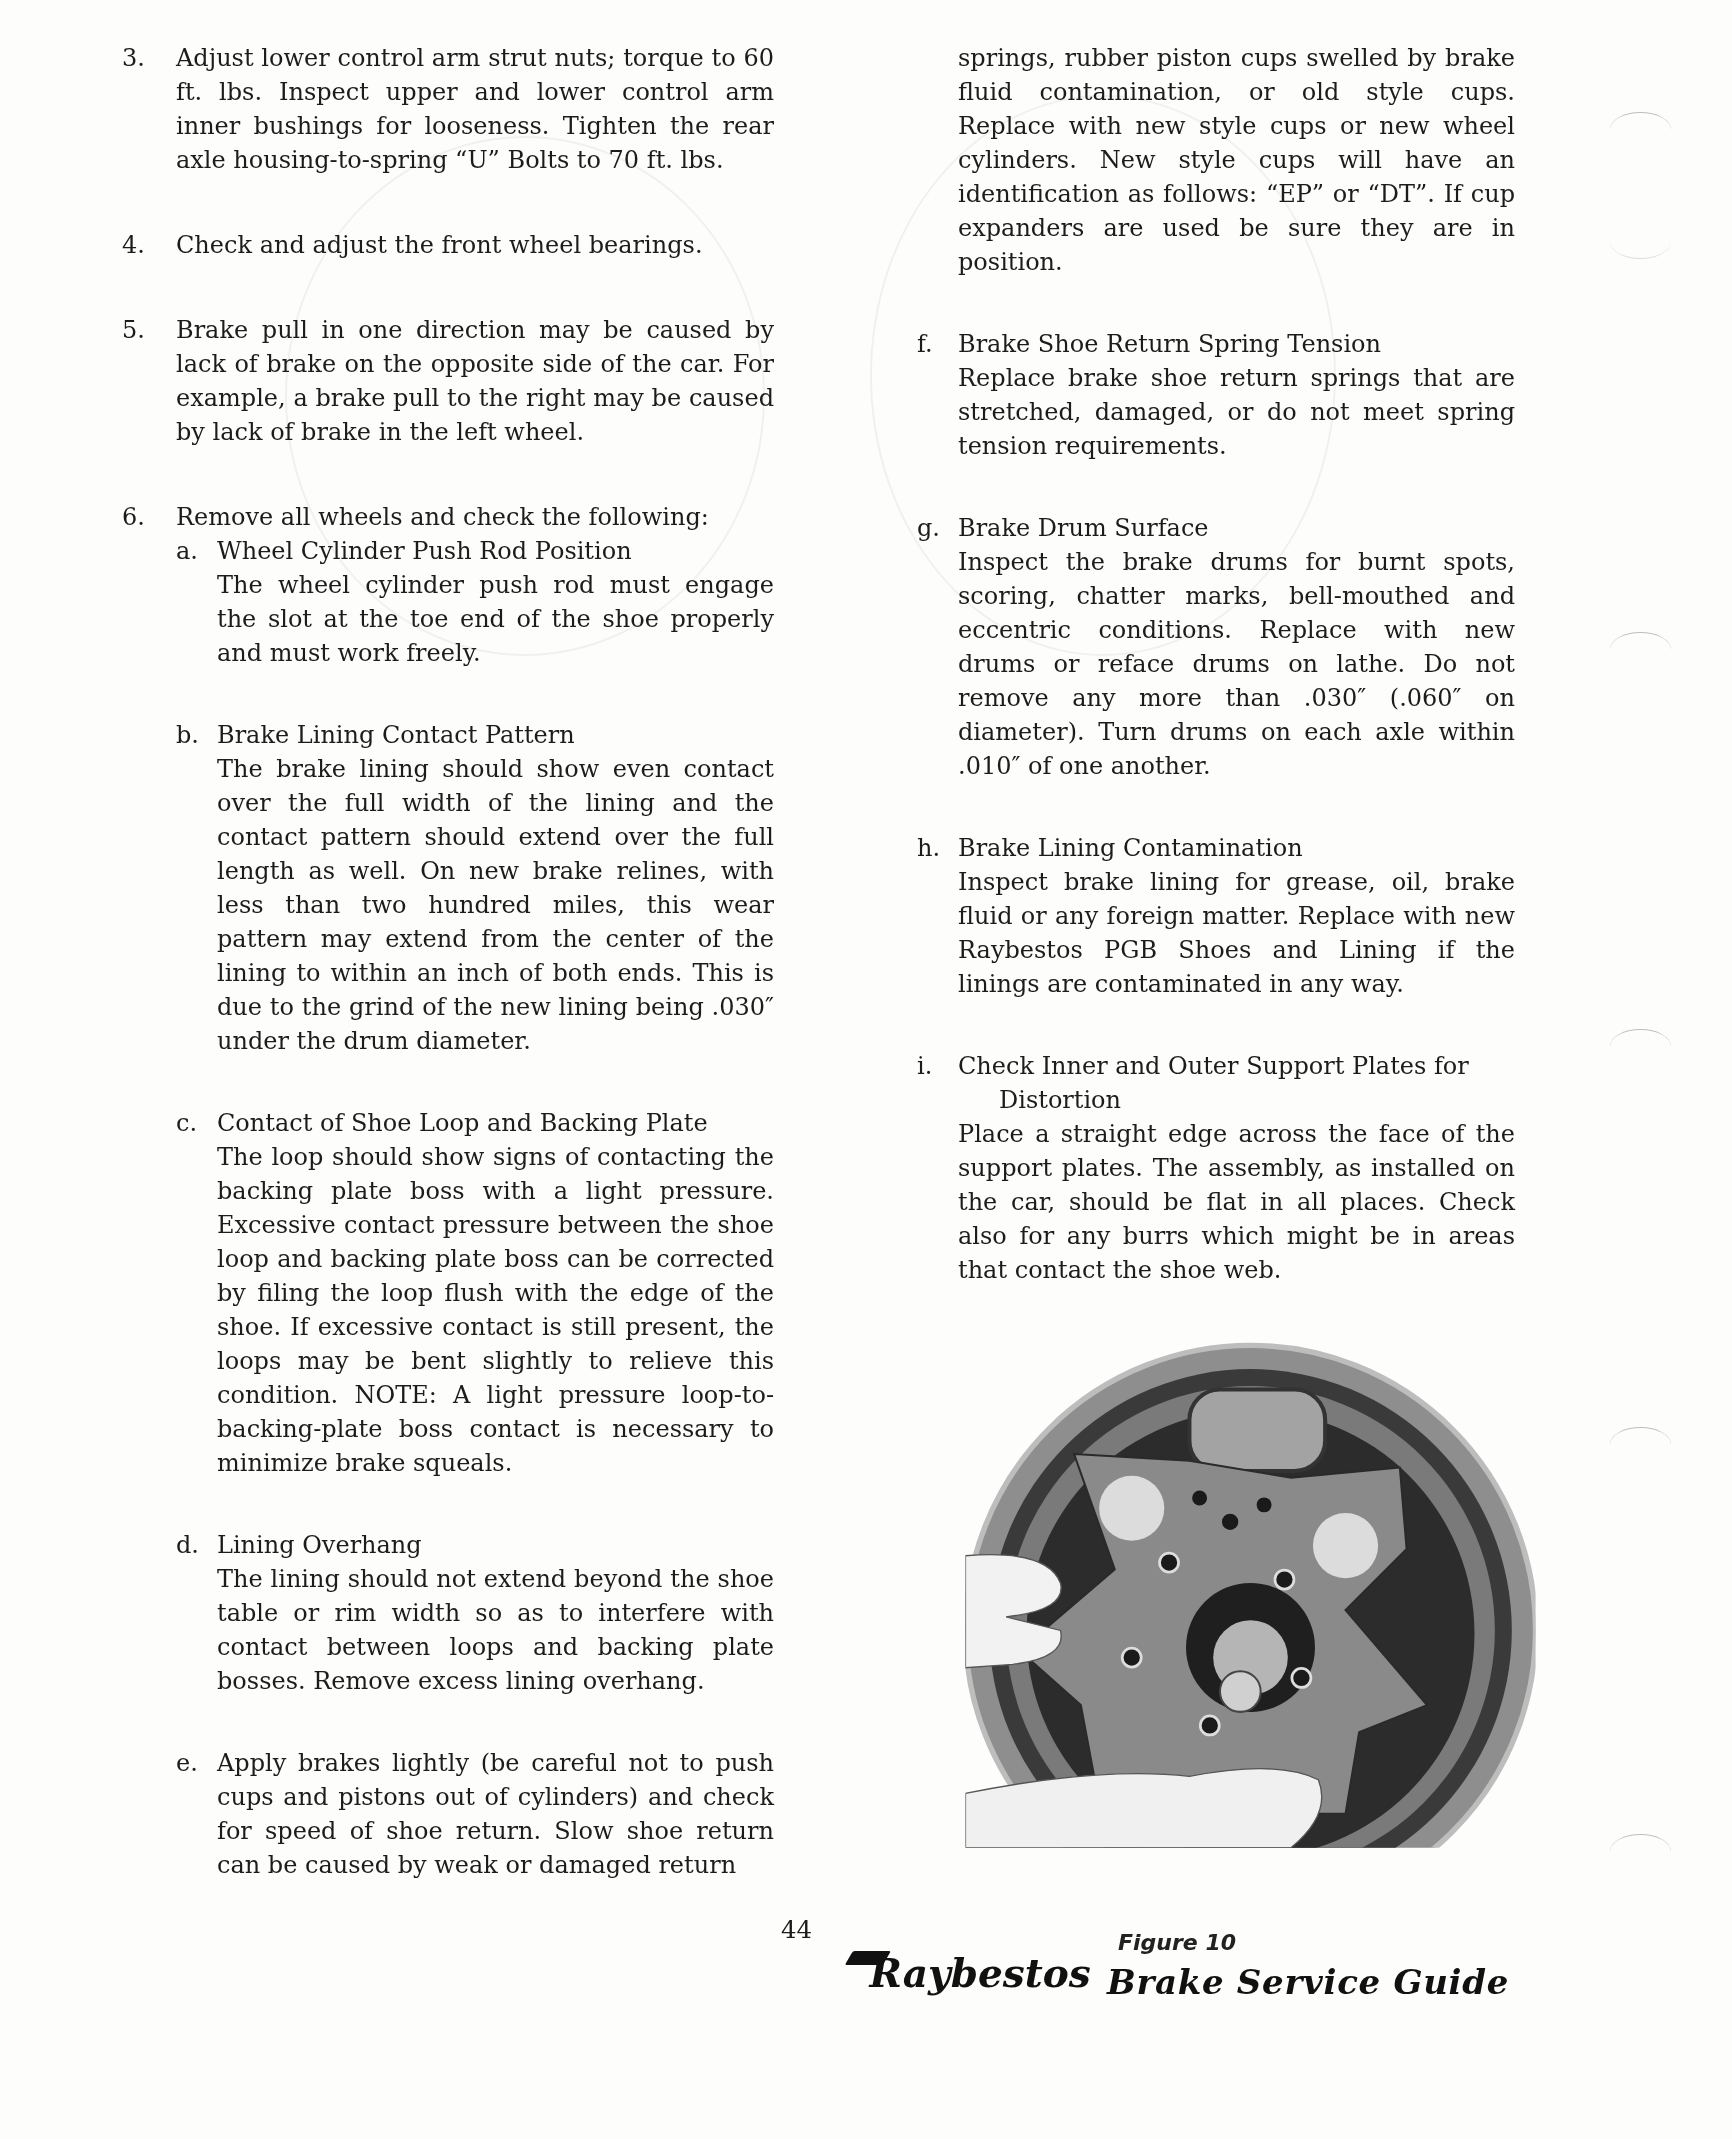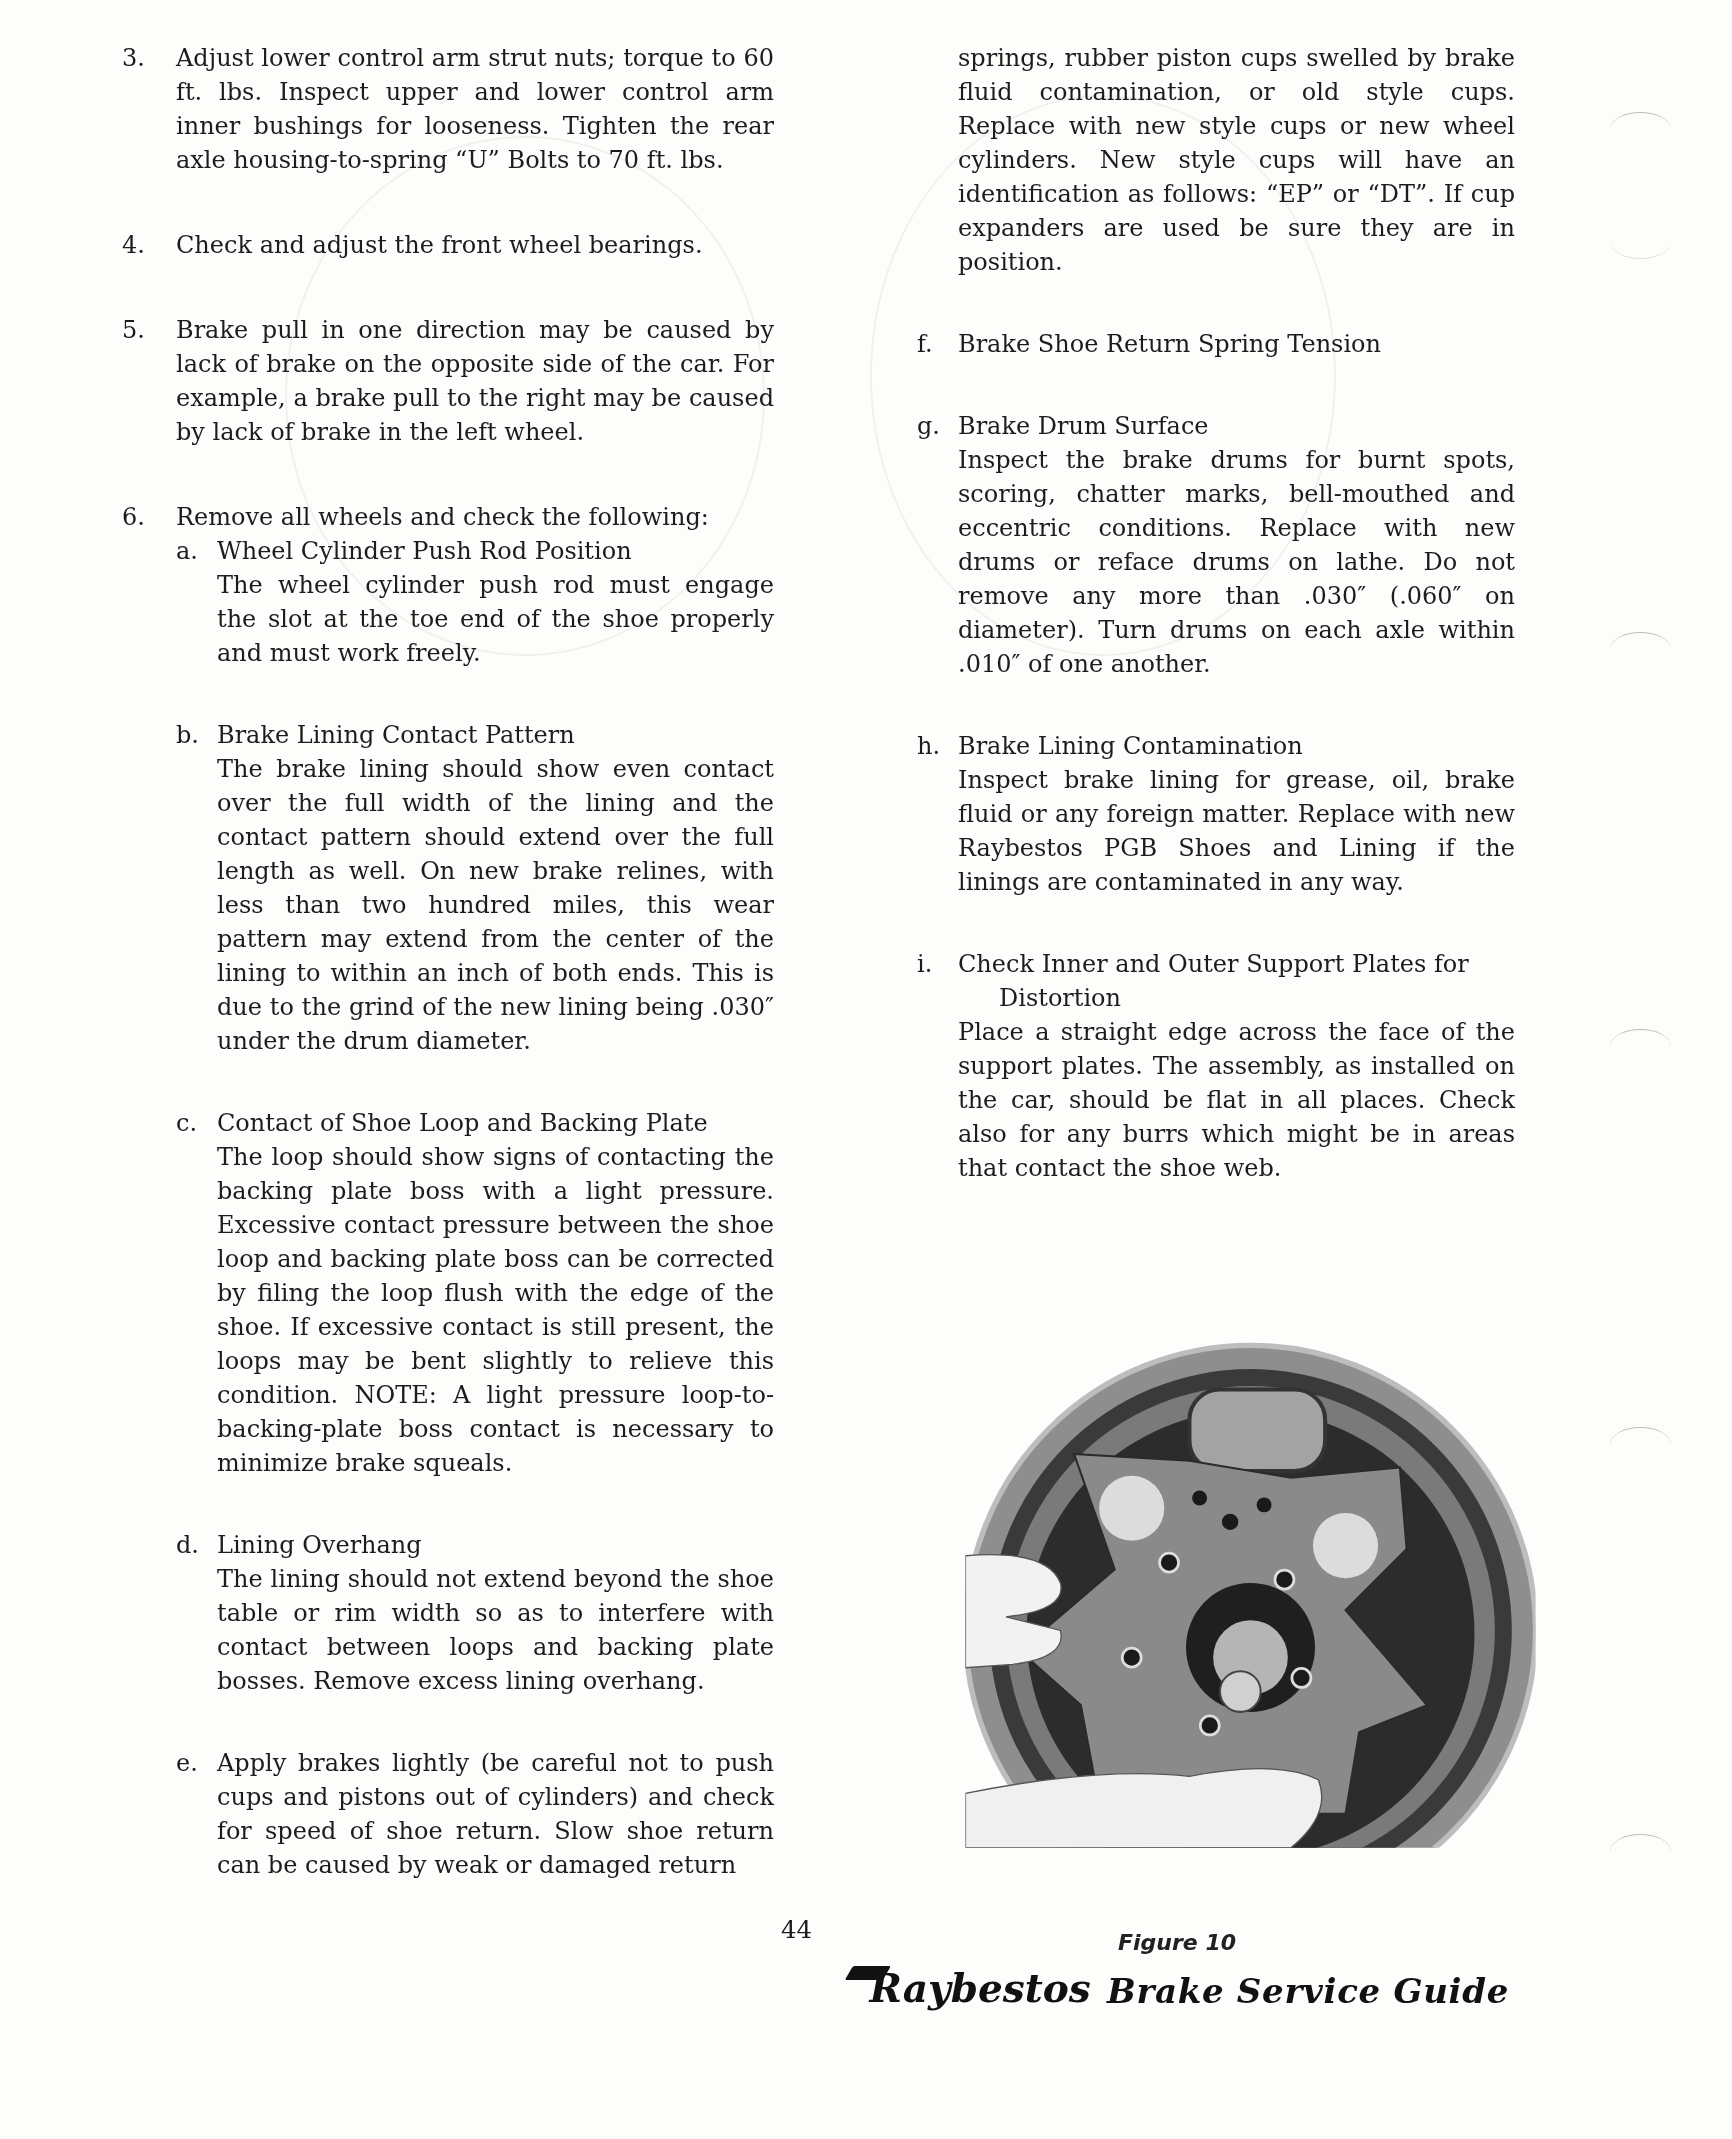--- a/index.html
+++ b/index.html
@@ -43,21 +43,21 @@
   .fig-caption {
     position: absolute; left: 1118px; top: 1930px;
     font-family: "DejaVu Sans", "Liberation Sans", sans-serif;
     font-style: italic; font-weight: bold; font-size: 22px; color: #222;
   }
   .page-number {
     position: absolute; left: 781px; top: 1915px; font-size: 24.5px;
   }
   .brand {
     position: absolute; left: 849px; top: 1950px; width: 679px; height: 61px;
-    display: flex; align-items: flex-end; gap: 16.3px;
+    display: flex; align-items: flex-start; gap: 16.3px;
   }
   .brand-logo {
     font-family: "DejaVu Serif", "Liberation Serif", serif; font-style: italic; font-weight: bold;
     font-size: 39px; color: #111; position: relative; padding-left: 20.4px;
   }
   .brand-logo .wing {
     position: absolute; left: 0; top: 1.4px; width: 38px; height: 13.6px; background: #111;
     transform: skewX(-30deg); border-radius: 2px;
   }
   .brand-title {
@@ -132,20 +132,21 @@
     </div>
   </div>
 
   <div class="col right">
     <div class="p" style="padding-left:41px">springs, rubber piston cups swelled by brake fluid contamination, or old style cups. Replace with new style cups or new wheel cylinders. New style cups will have an identification as follows: “EP” or “DT”. If cup expanders are used be sure they are in position.</div>
     <div class="gap-md"></div>
 
     <div class="sub-item">
       <span class="marker">f.</span>
       <div class="sub-title">Brake Shoe Return Spring Tension</div>
+      <div class="p">Replace brake shoe return springs that are stretched, damaged, or do not meet spring tension requirements.</div>
     </div>
     <div class="gap-md"></div>
     <div class="sub-item">
       <span class="marker">g.</span>
       <div class="sub-title">Brake Drum Surface</div>
       <div class="p">Inspect the brake drums for burnt spots, scoring, chatter marks, bell-mouthed and eccentric conditions. Replace with new drums or reface drums on lathe. Do not remove any more than .030″ (.060″ on diameter). Turn drums on each axle within .010″ of one another.</div>
     </div>
     <div class="gap-md"></div>
     <div class="sub-item">
       <span class="marker">h.</span>

